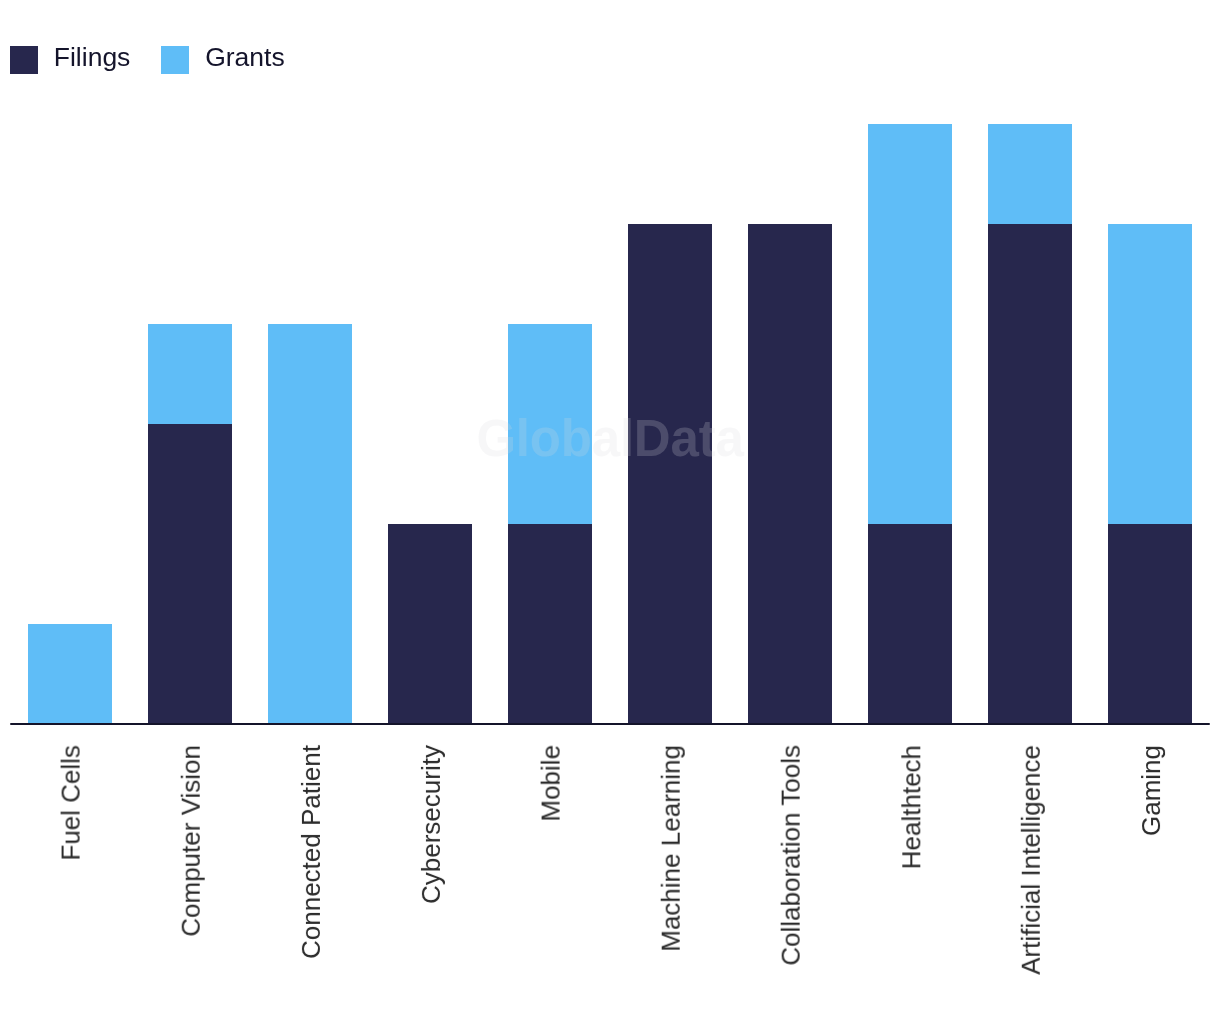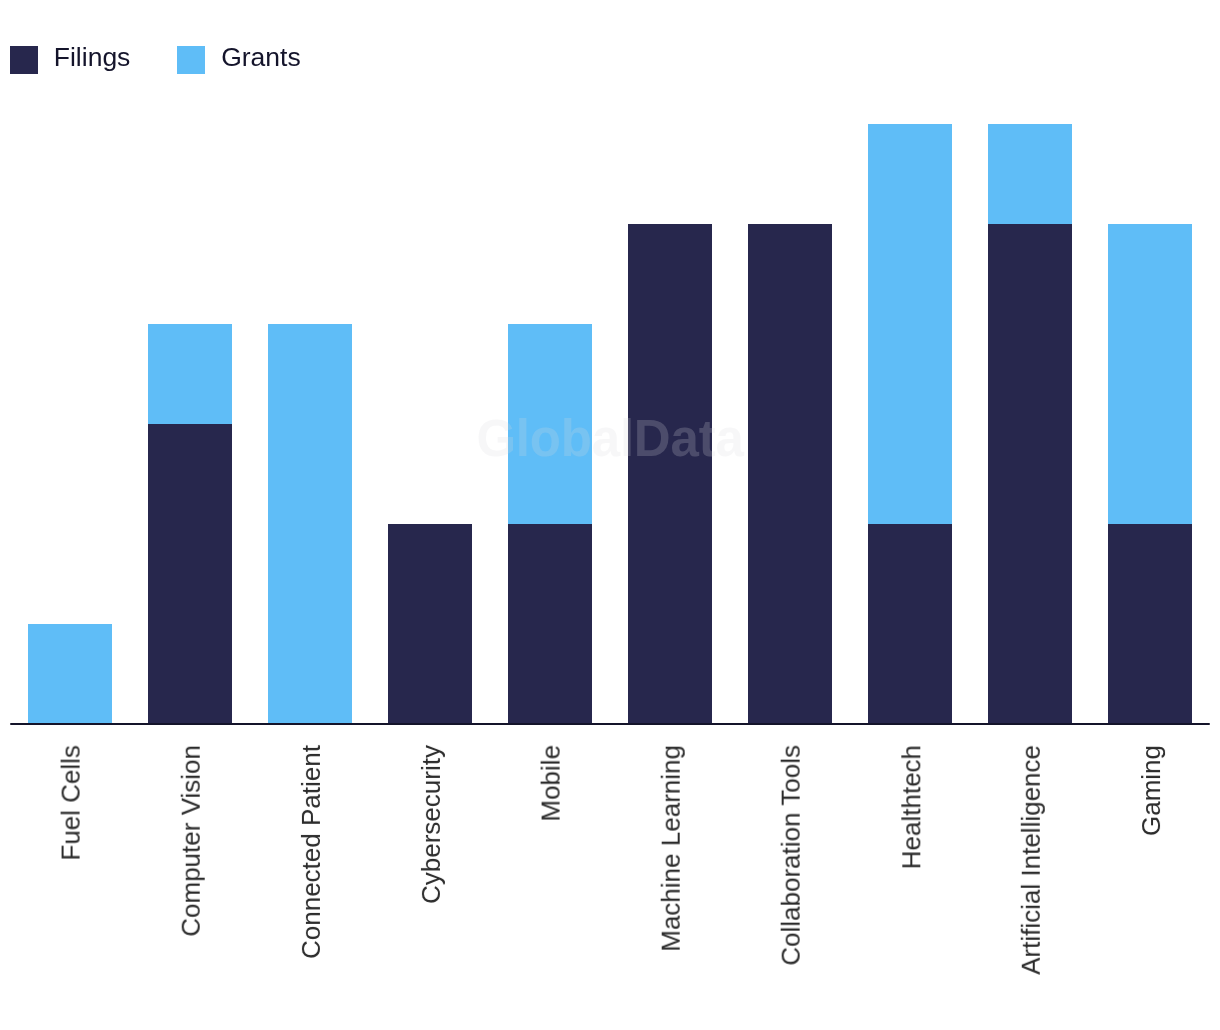--- a/index.html
+++ b/index.html
@@ -25,21 +25,21 @@
     position: absolute;
     left: 10px;
     top: 46px;
     display: flex;
     align-items: center;
   }
   .legend-item {
     display: flex;
     align-items: center;
   }
-  .legend-item + .legend-item { margin-left: 47px; }
+  .legend-item + .legend-item { margin-left: 31px; }
   .legend-swatch {
     width: 28px;
     height: 28px;
     flex: 0 0 auto;
   }
   .legend-label {
     margin-left: 15.8px;
     font-size: 26.5px;
     line-height: 28px;
     color: #14142b;

